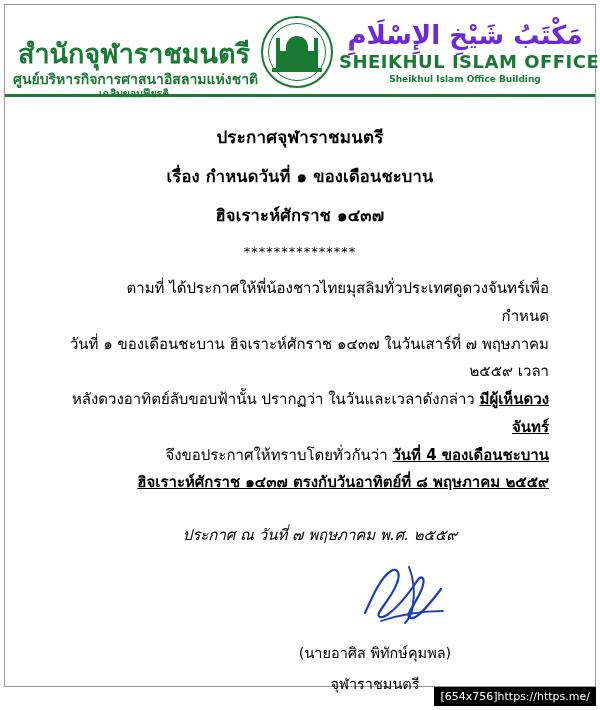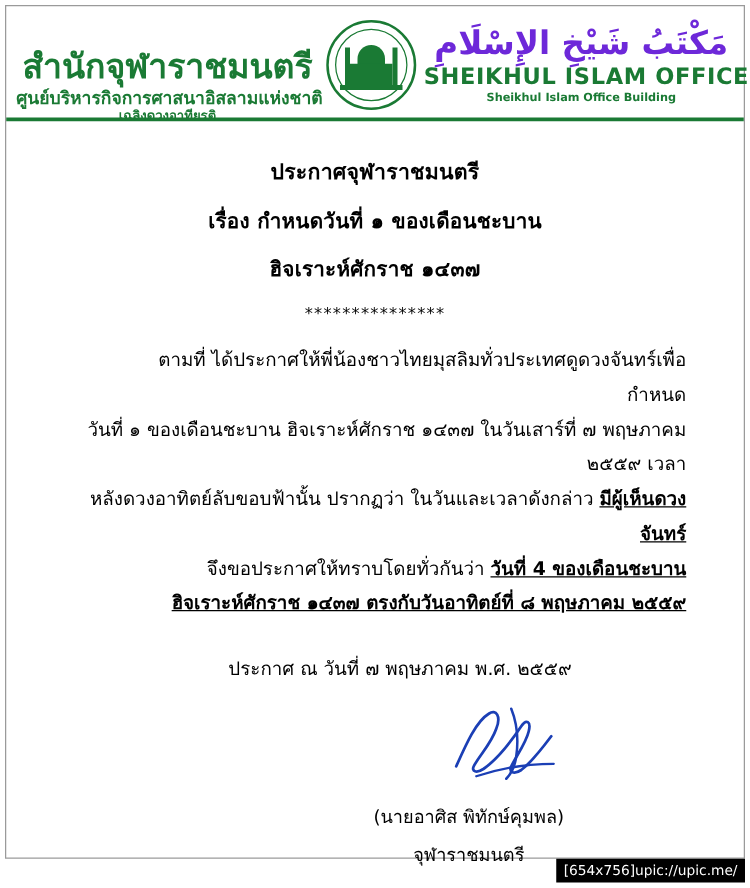--- a/index.html
+++ b/index.html
@@ -195,20 +195,21 @@
     text-align: right;
   }
   .para .indent { display: inline-block; width: 42px; }
   .u { text-decoration: underline; font-weight: bold; }
 
   .date-line {
     margin-top: 26px;
     text-align: center;
     font-size: 15px;
     padding-left: 40px;
+    font-style: italic;
   }
 
   .sign-area {
     position: relative;
     height: 96px;
     margin-top: 4px;
   }
   .signature {
     position: absolute;
     left: 300px;
@@ -251,21 +252,21 @@
 <div class="page">
 
   <div class="doc-frame">
 
     <div class="header">
       <div class="header-inner">
 
         <div class="header-left">
           <div class="th-title">สำนักจุฬาราชมนตรี</div>
           <div class="th-sub1">ศูนย์บริหารกิจการศาสนาอิสลามแห่งชาติ</div>
-          <div class="th-sub2">เฉลิงดวงอาทียรติ</div>
+          <div class="th-sub2">เฉลิบขอบฟียรติ</div>
         </div>
 
         <div class="seal">
           <div class="seal-min-l"></div>
           <div class="seal-min-r"></div>
           <div class="seal-dome"></div>
           <div class="seal-body"></div>
           <div class="seal-base"></div>
         </div>
 
@@ -307,16 +308,16 @@
         </svg>
       </div>
 
       <div class="sig-name">(นายอาศิส  พิทักษ์คุมพล)</div>
       <div class="sig-role">จุฬาราชมนตรี</div>
 
     </div>
   </div>
 
   <div class="footer-bar">
-    <span class="dim">[654x756]</span><span>upic://upic.me/</span>
+    <span class="dim">[654x756]</span><span>https://https.me/</span>
   </div>
 
 </div>
 
 </body></html>

